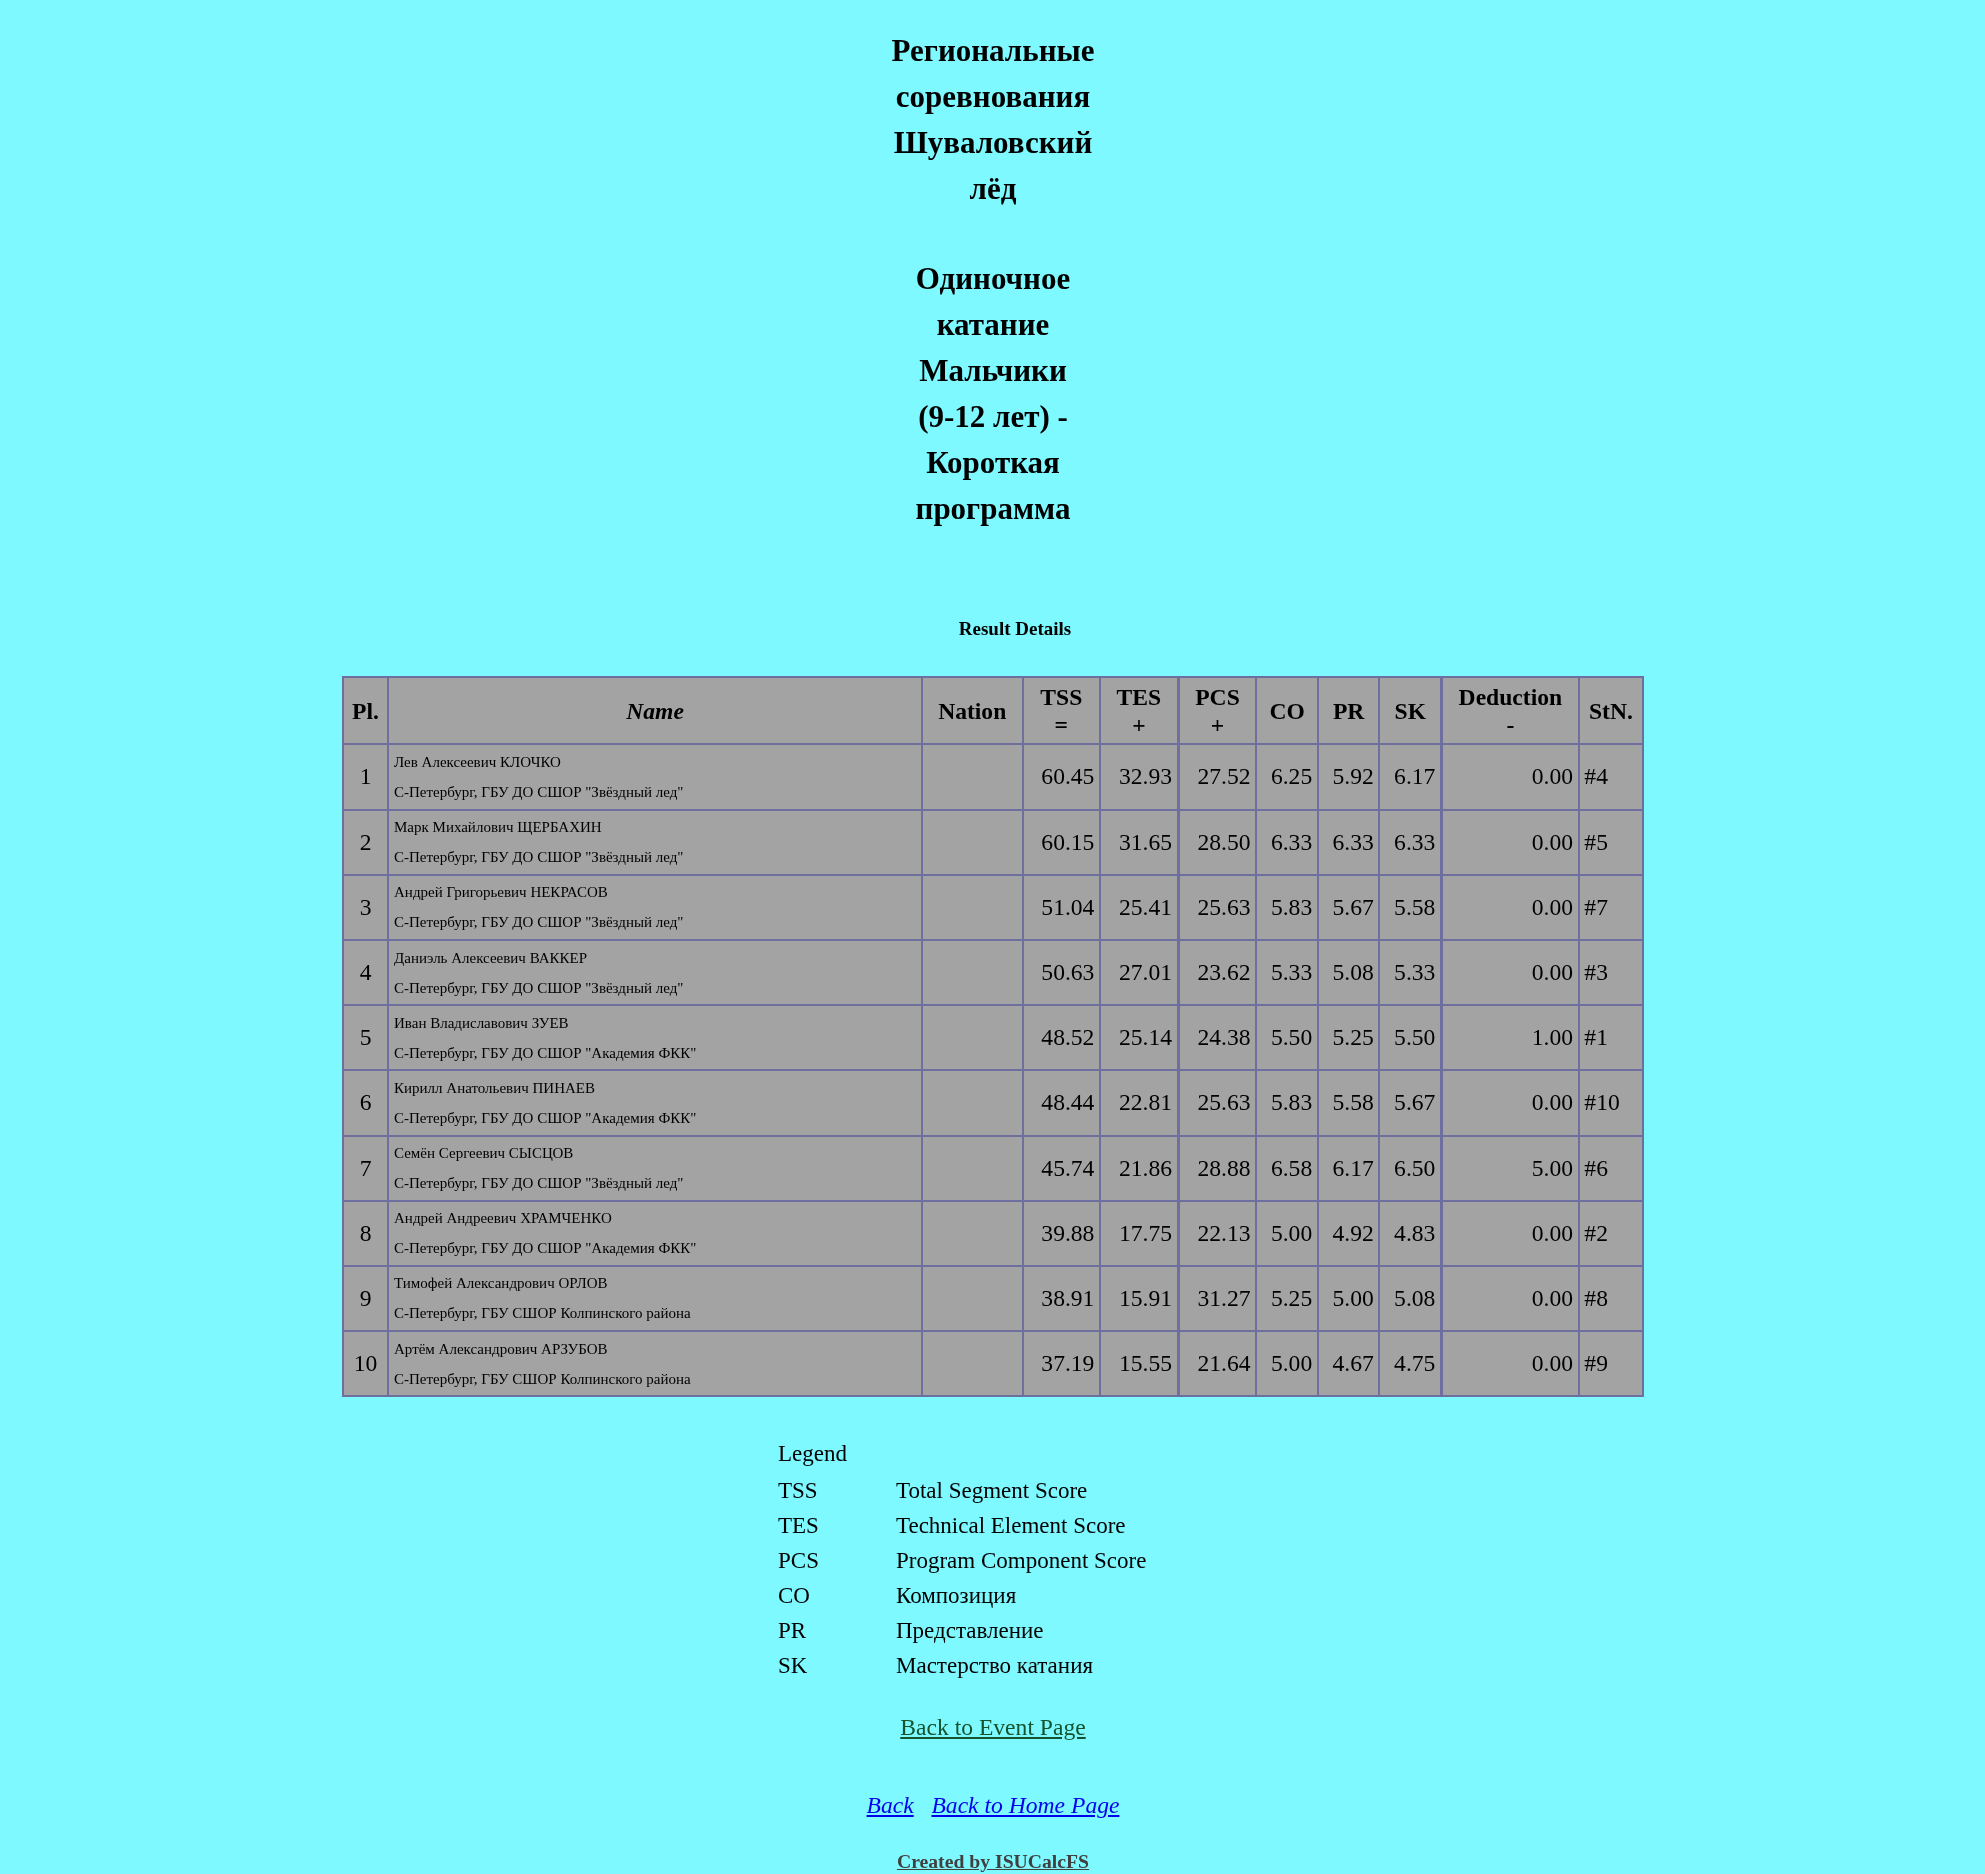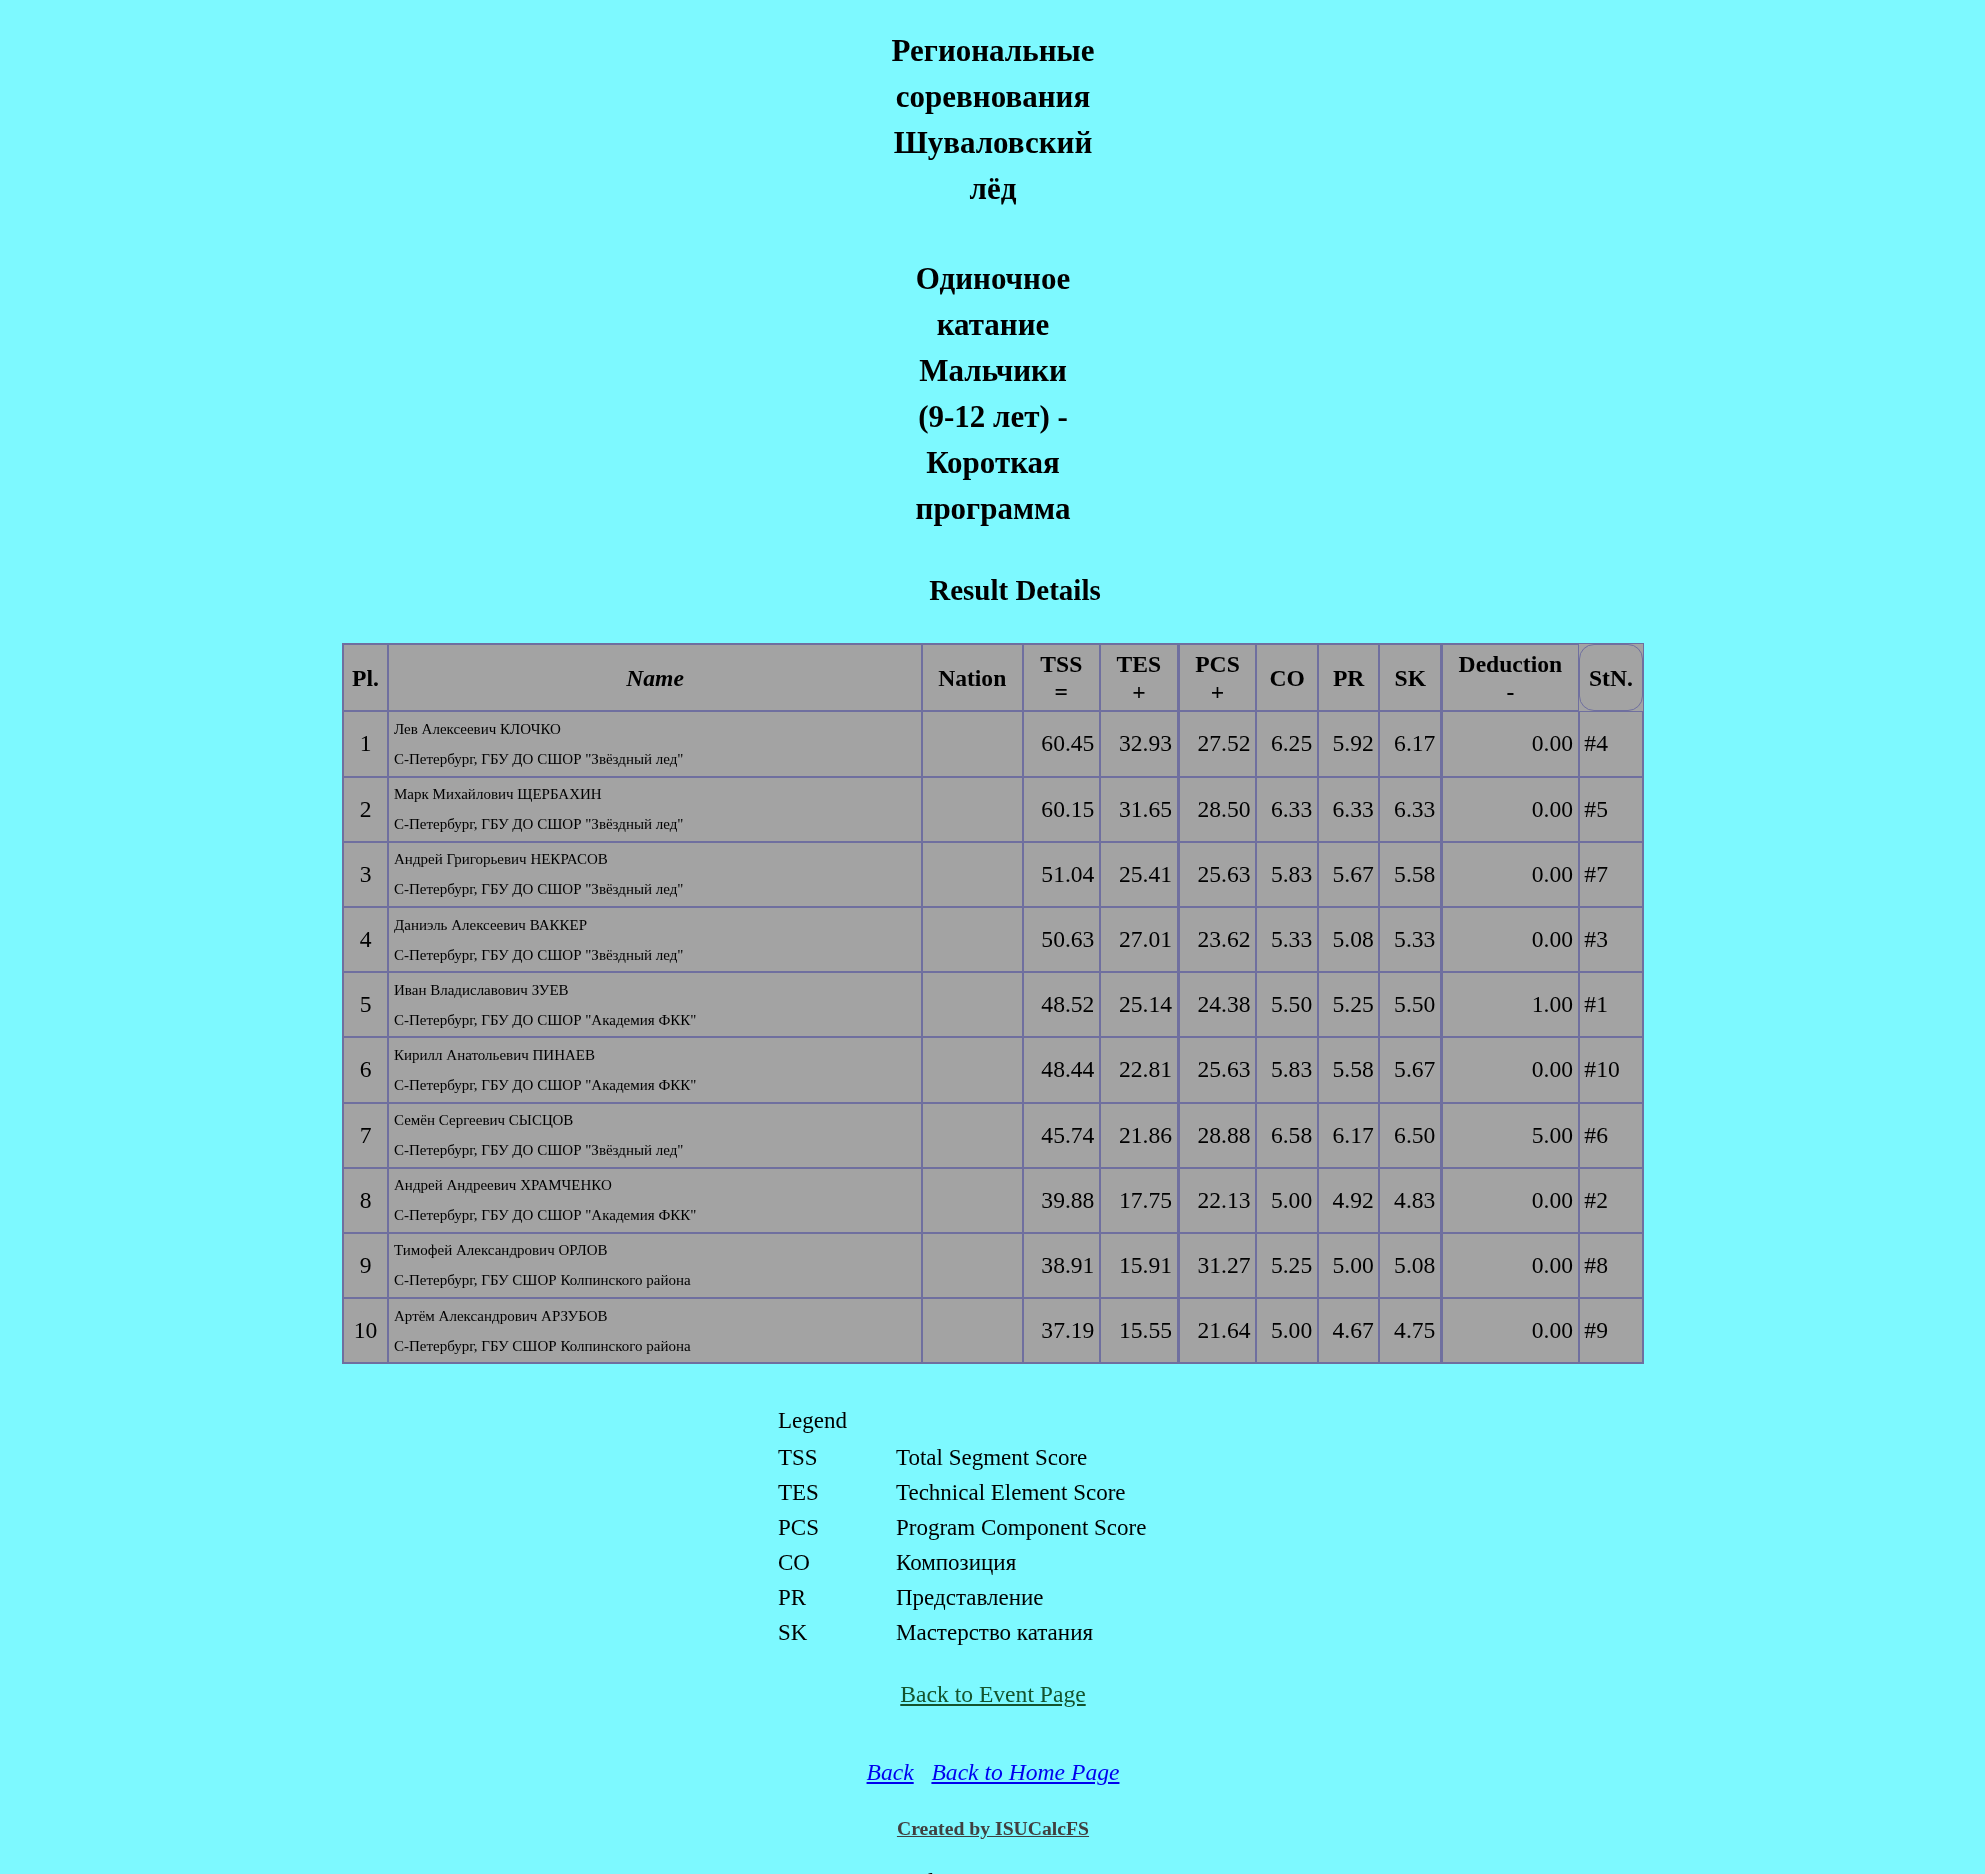--- a/index.html
+++ b/index.html
@@ -29,23 +29,23 @@
     width: 259px;
   }
   .title-sub {
     font-size: 31px;
     line-height: 46px;
     margin: 44px auto 0 auto;
     width: 204px;
   }
   .result-details {
     text-align: center;
-    font-size: 29px;
+    font-size: 19px;
     font-weight: bold;
-    margin-top: 42px;
+    margin-top: 86px;
     padding-left: 44px;
   }
   .table-wrap {
     display: flex;
     justify-content: center;
     margin-top: 36px;
   }
   table.results {
     border-collapse: separate;
     border-spacing: 0;
@@ -65,21 +65,21 @@
     font-size: 23.6px;
     line-height: 28px;
     padding: 4.7px 6.3px;
   }
   th.col-pl { width: 31px; }
   th.col-name { width: 519px; font-style: italic; }
   th.col-nation { width: 86px; }
   th.col-tss, th.col-tes, th.col-pcs { width: 63px; }
   th.col-co, th.col-pr, th.col-sk { width: 47px; }
   th.col-ded { width: 122px; }
-  th.col-stn { width: 50px; border-radius: 15px; }
+  th.col-stn { width: 50px; }
   td.pl { text-align: center; font-size: 23.6px; }
   td.name {
     text-align: left;
     line-height: 30px;
     font-size: 15px;
     padding: 3.1px 6.3px;
   }
   td.nation { }
   td.num { text-align: right; font-size: 23.6px; white-space: nowrap; }
   td.stn { text-align: left; font-size: 23.6px; }

